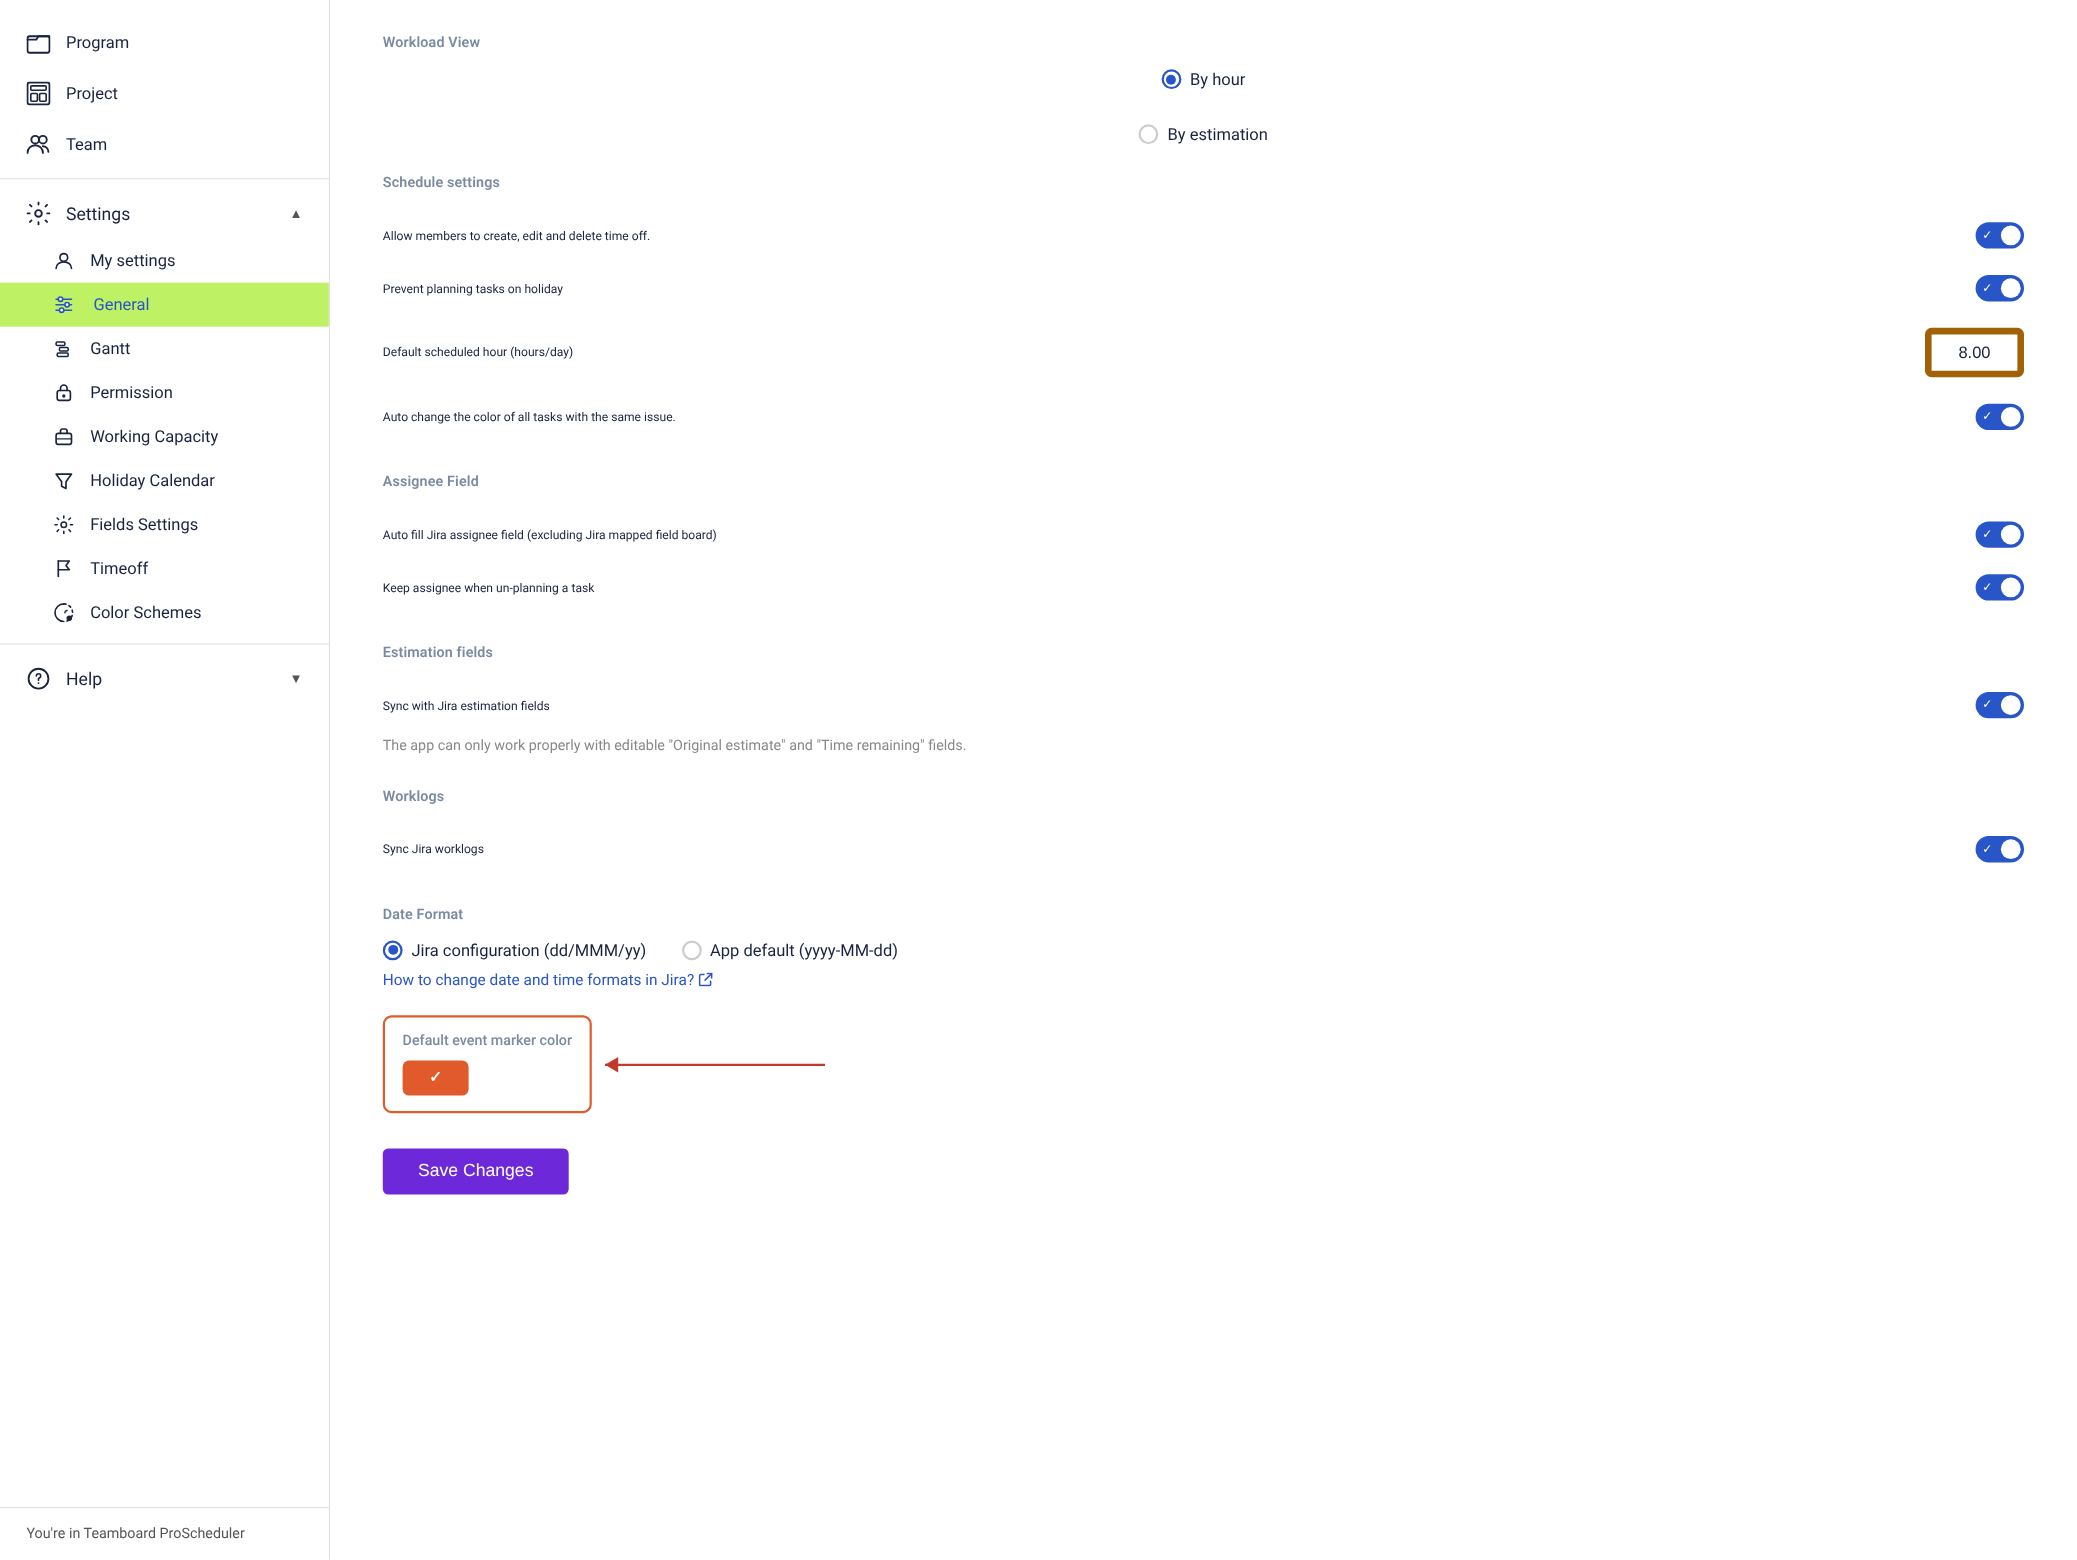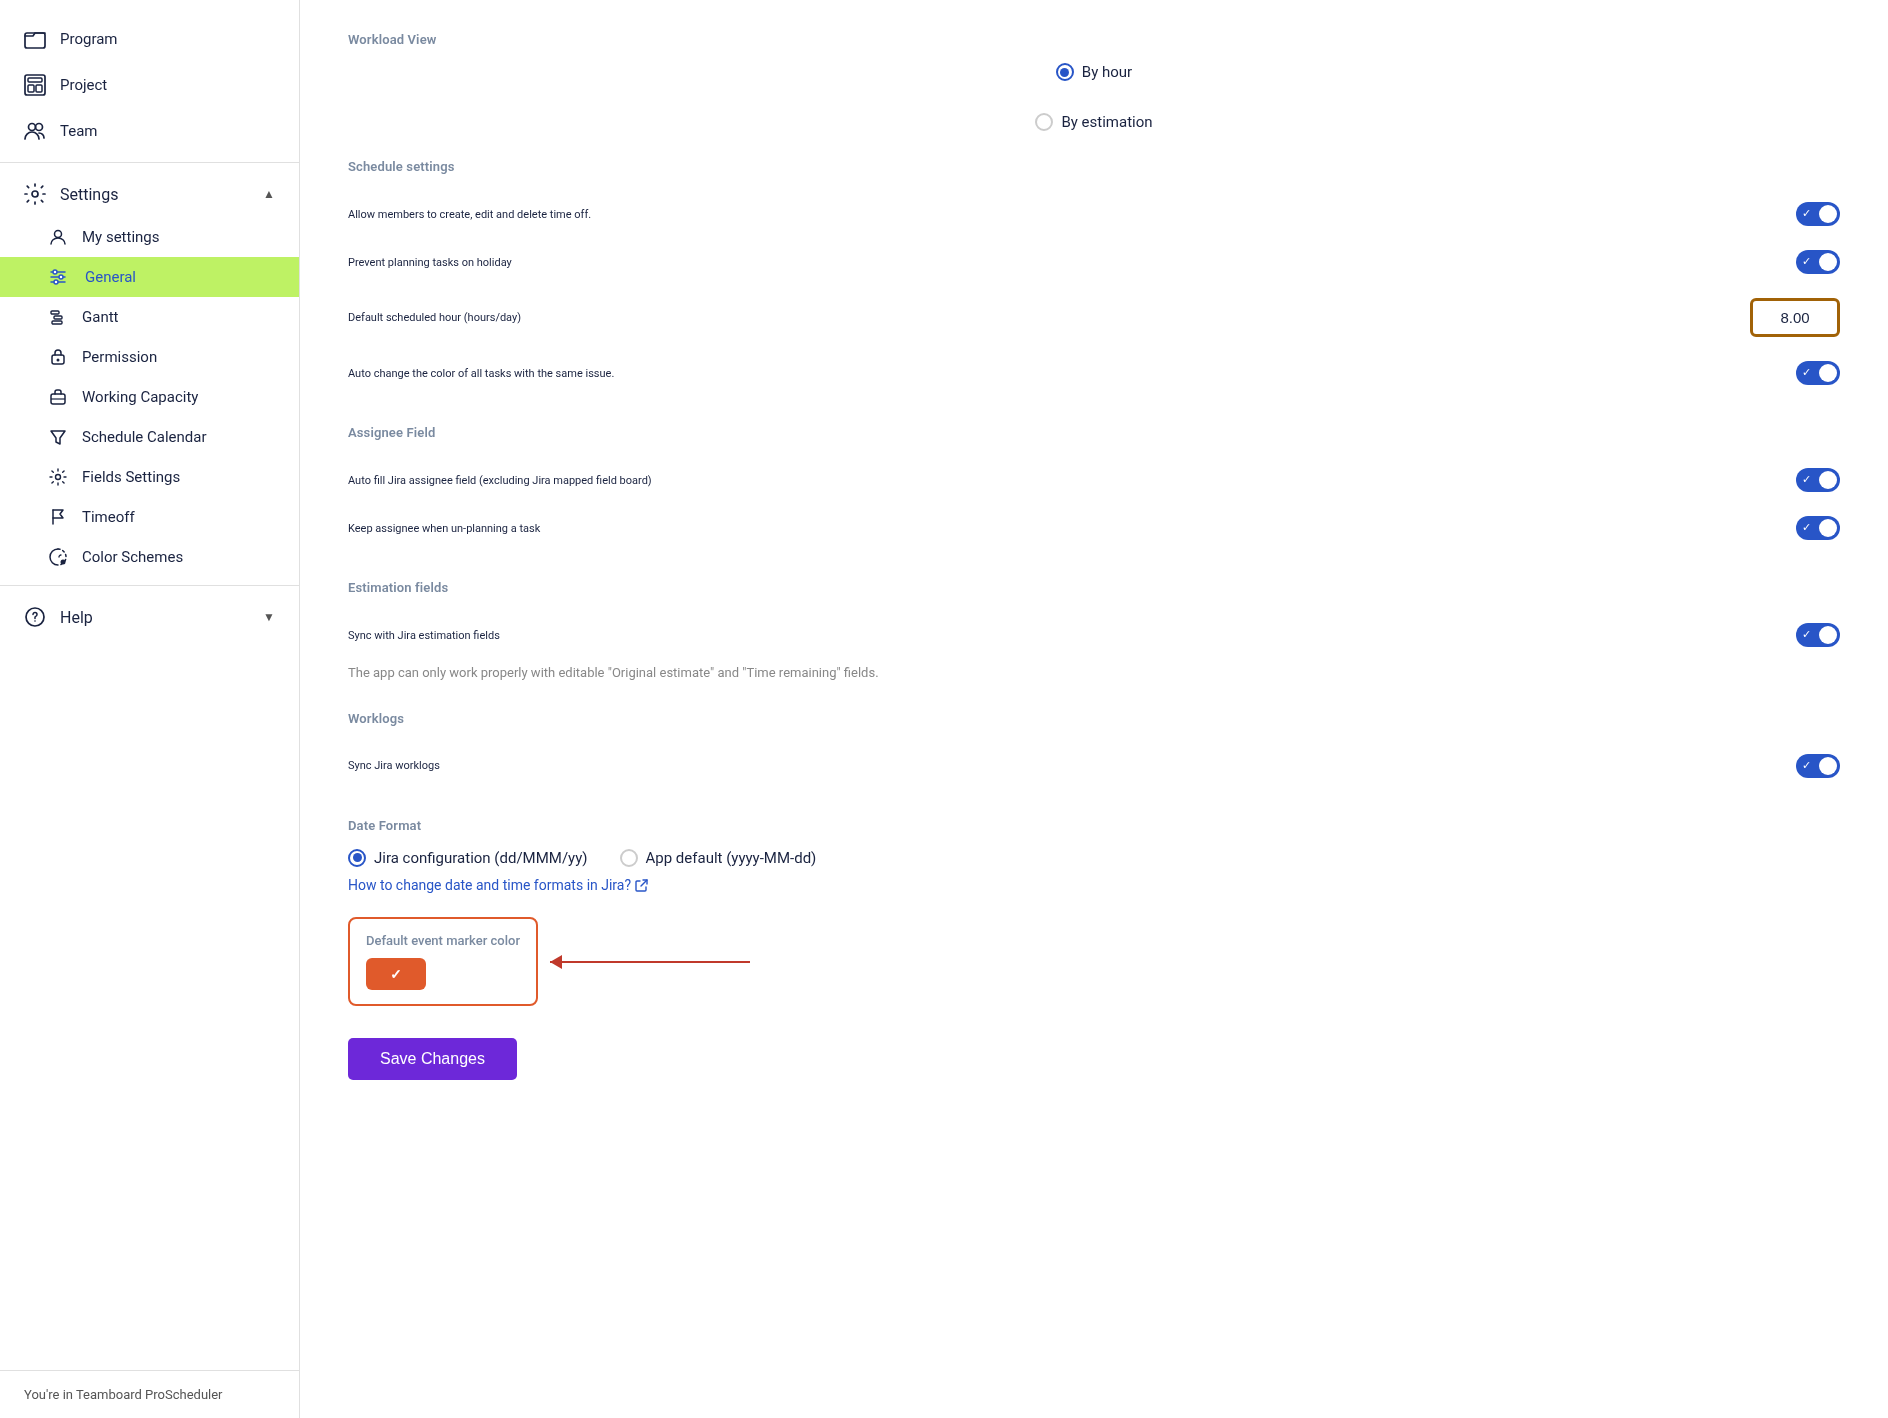--- a/index.html
+++ b/index.html
@@ -217,21 +217,21 @@
       position: absolute;
       left: 6px;
       top: 5px;
       color: #fff;
       font-size: 11px;
       z-index: 1;
     }
 
     
     .number-input {
-      border: 3px solid #a16207;
+      border: 6px solid #a16207;
       border-radius: 6px;
       padding: 8px 14px;
       font-size: 15px;
       color: #1a2340;
       width: 90px;
       text-align: center;
       outline: none;
     }
 
     
@@ -428,21 +428,21 @@
       </span>
       <span>Working Capacity</span>
     </div>
 
     <div class="sidebar-sub-item">
       <span class="icon">
         <svg width="18" height="18" viewBox="0 0 18 18" fill="none">
           <polygon points="2,3 16,3 11,10 11,16 7,14 7,10" stroke="#1a2340" stroke-width="1.5" stroke-linejoin="round" fill="none"></polygon>
         </svg>
       </span>
-      <span>Schedule Calendar</span>
+      <span>Holiday Calendar</span>
     </div>
 
     <div class="sidebar-sub-item">
       <span class="icon">
         <svg width="18" height="18" viewBox="0 0 18 18" fill="none">
           <circle cx="9" cy="9" r="2.5" stroke="#1a2340" stroke-width="1.4" fill="none"></circle>
           <path d="M9 1v2M9 15v2M1 9h2M15 9h2M2.93 2.93l1.41 1.41M13.66 13.66l1.41 1.41M2.93 15.07l1.41-1.41M13.66 4.34l1.41-1.41" stroke="#1a2340" stroke-width="1.4" stroke-linecap="round"></path>
         </svg>
       </span>
       <span>Fields Settings</span>

